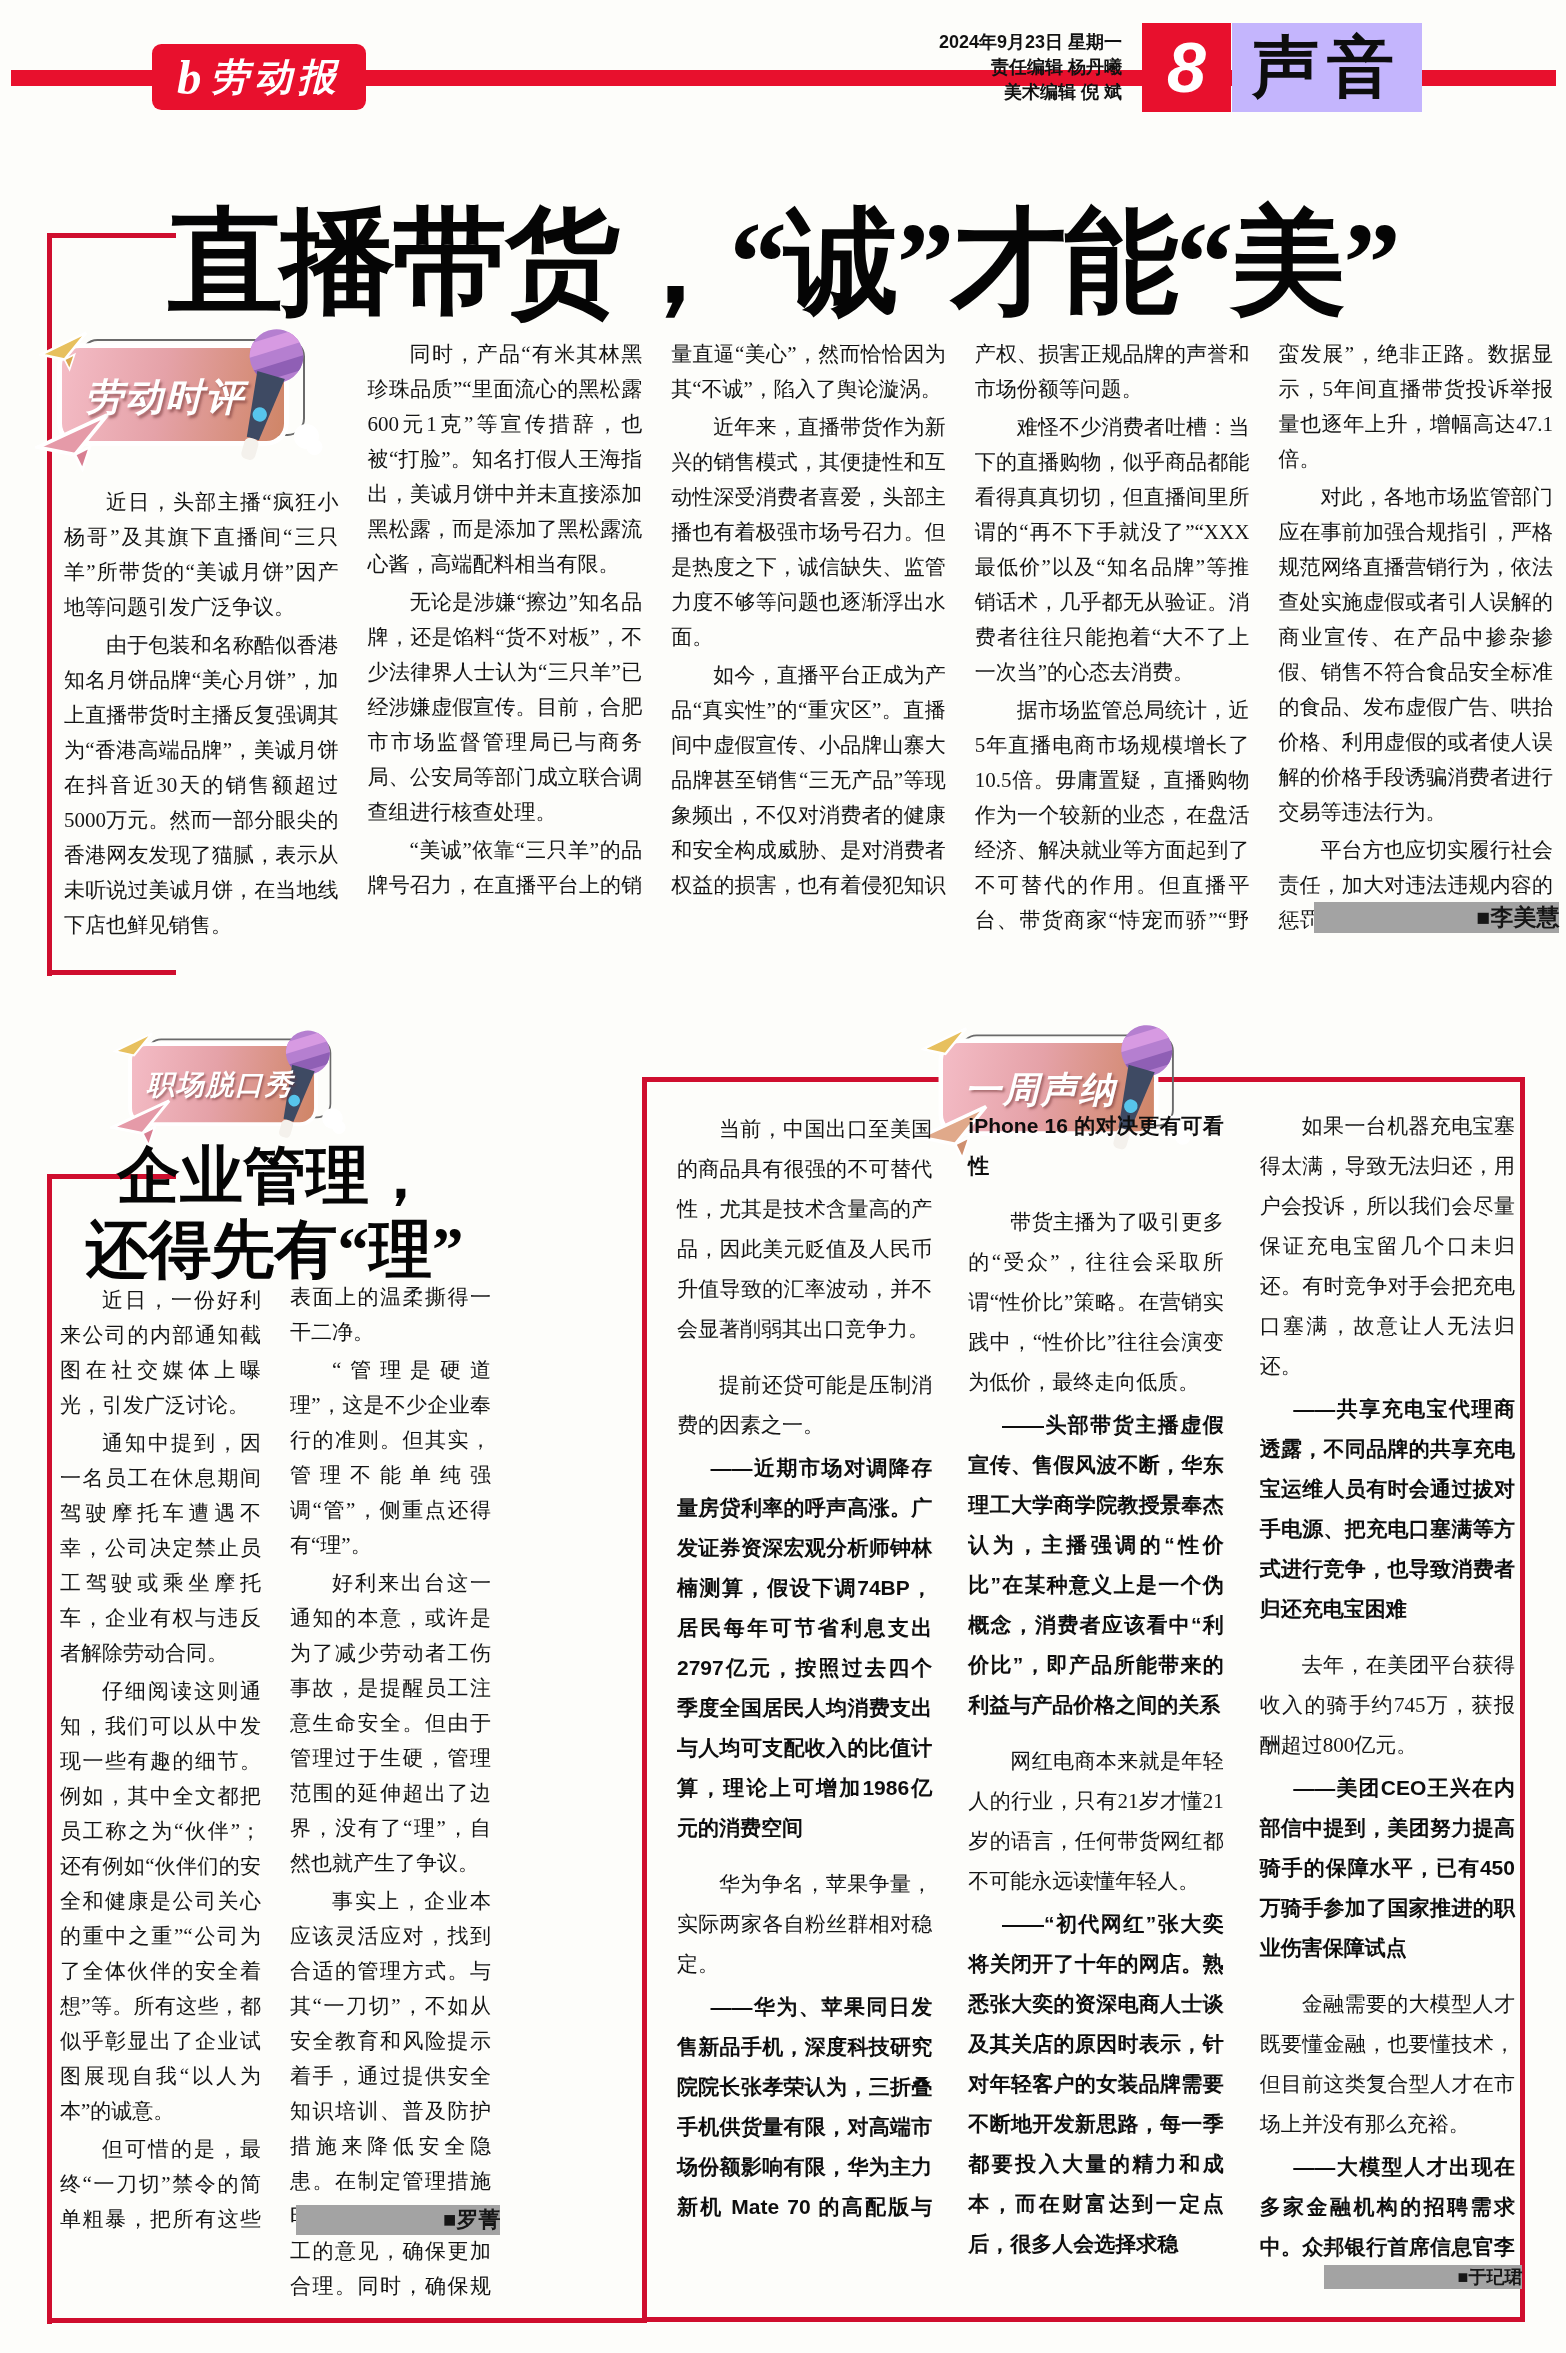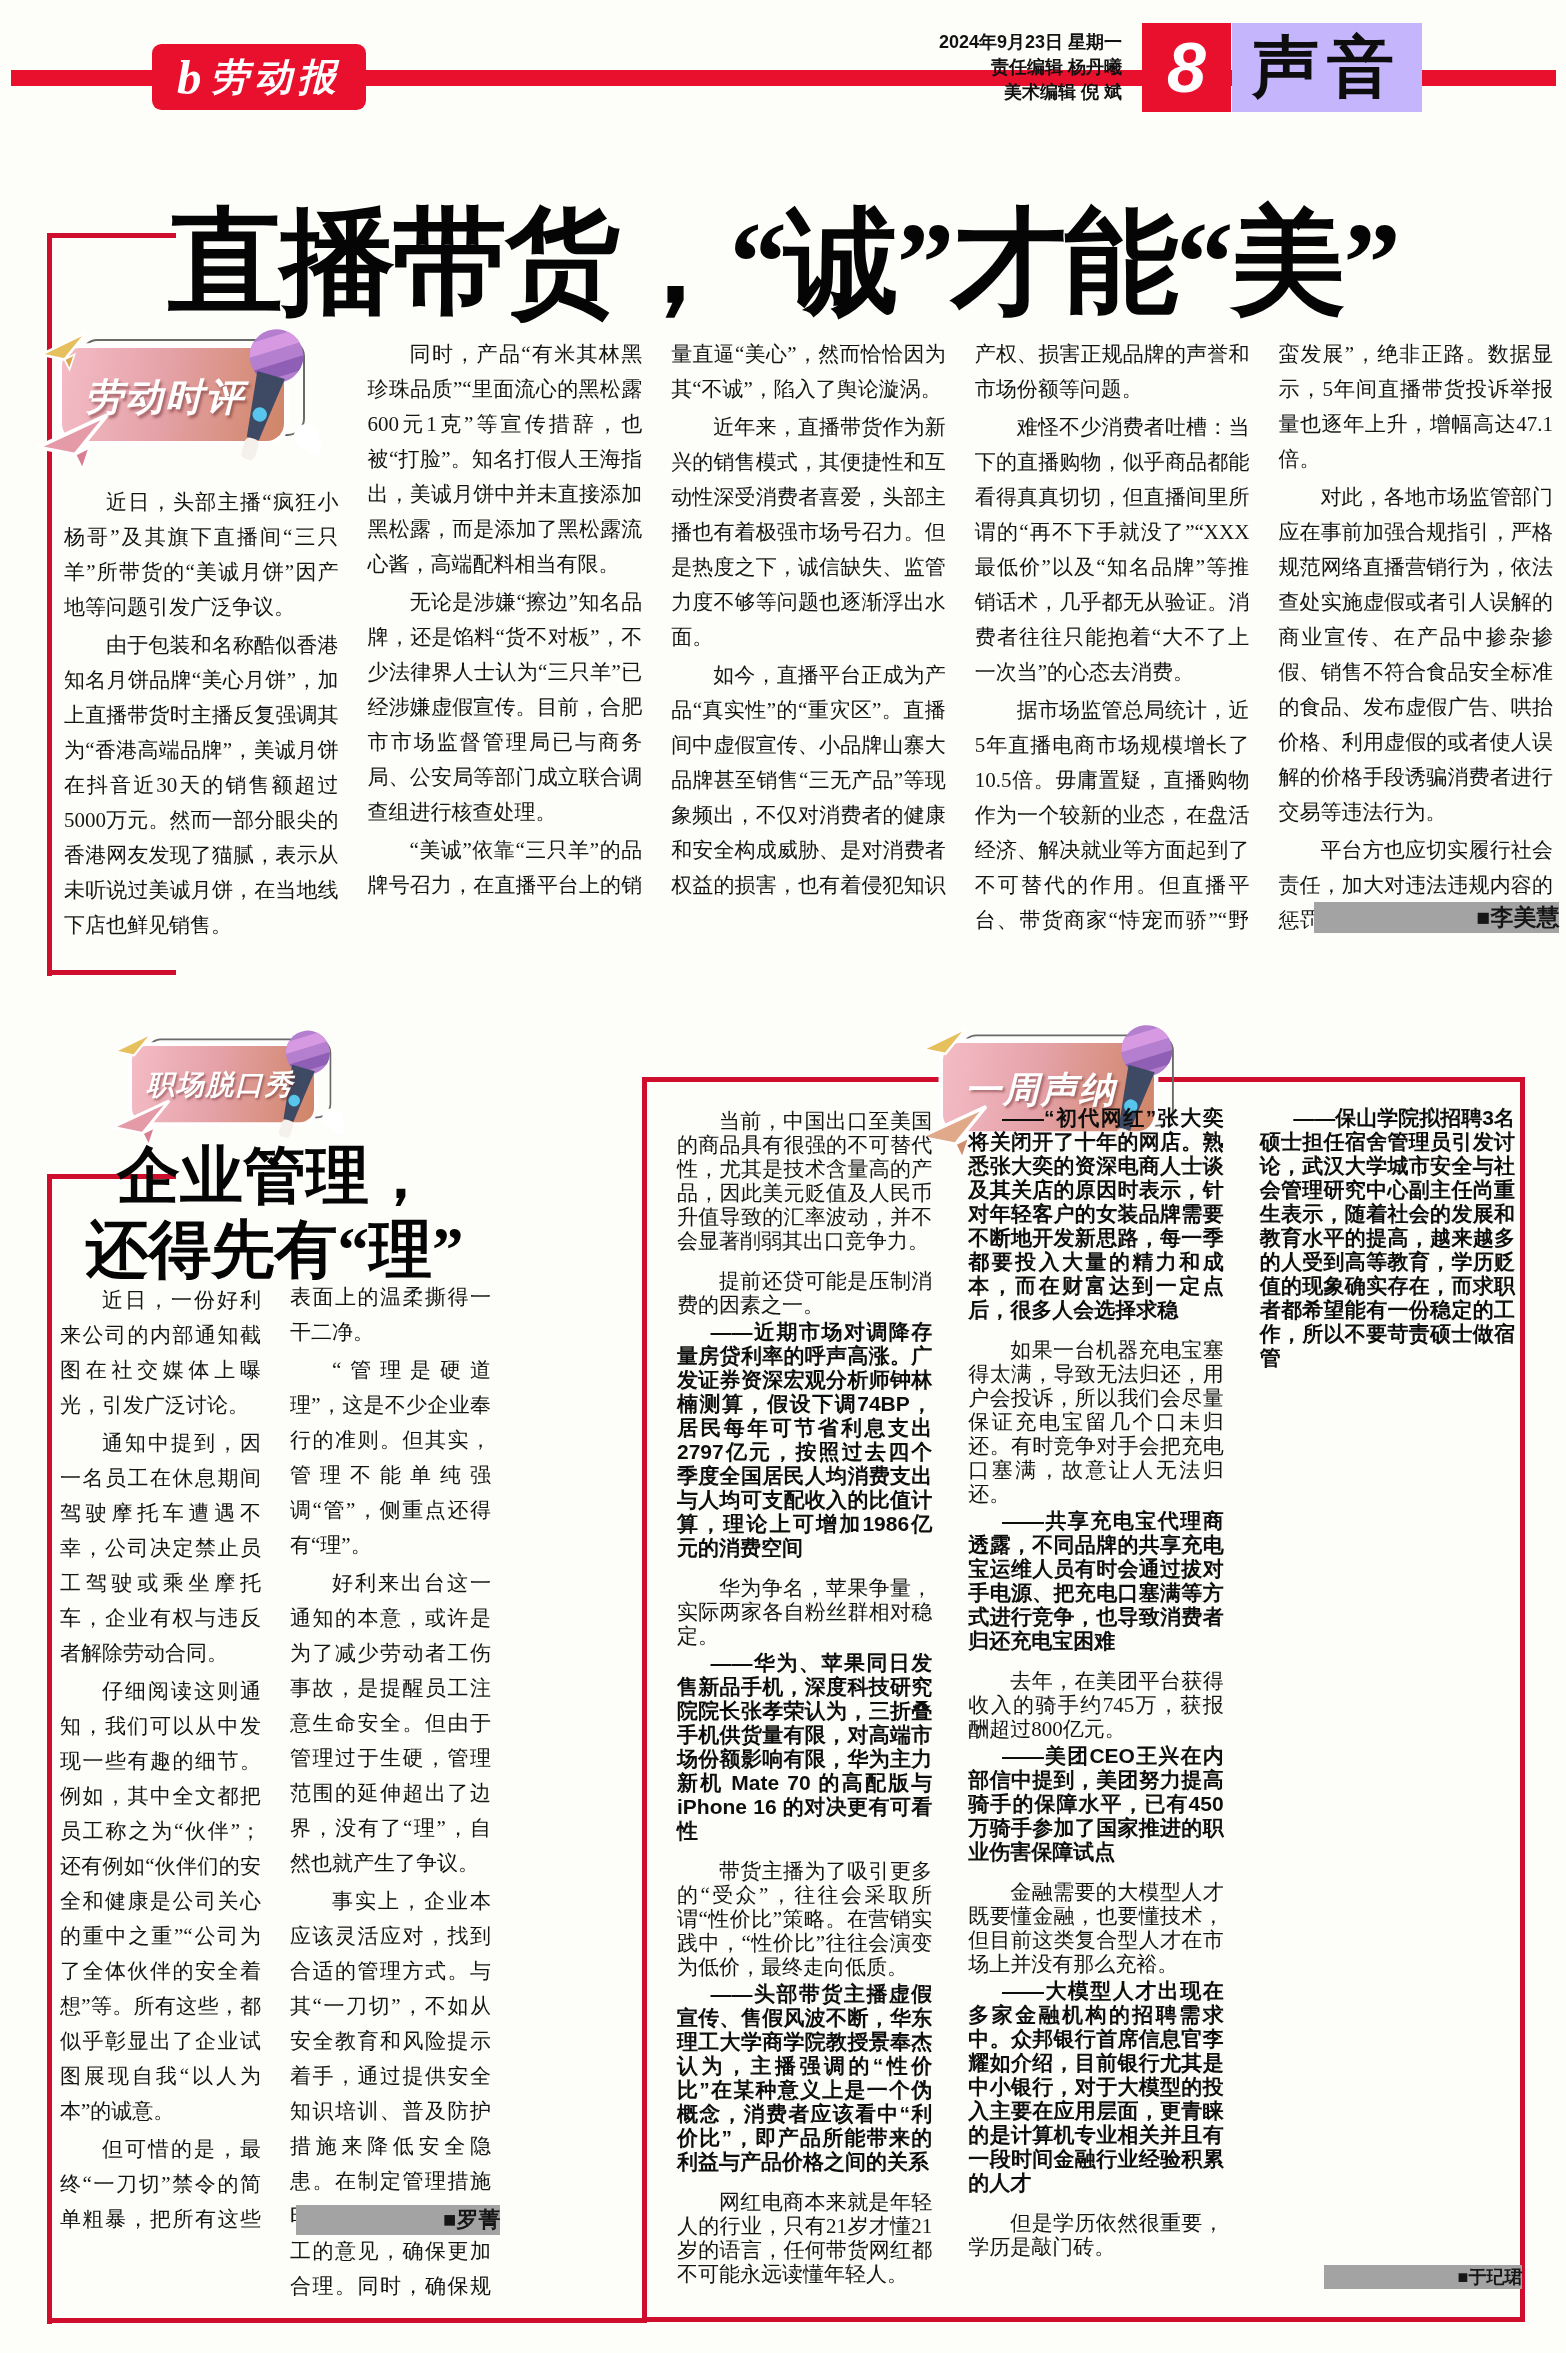--- a/index.html
+++ b/index.html
@@ -42,21 +42,21 @@
   .badge svg.plane2{position:absolute;left:-27px;bottom:-31px;width:75px;height:62px;}
   
   .cols{position:absolute;column-fill:auto;overflow:hidden;text-align:justify;color:#141414;}
   .cols p{margin:3px;text-indent:2em;}
   .lead-cols{left:61px;top:337px;width:1495px;height:615px;column-count:5;column-gap:23px;
              font-size:21px;line-height:35px;}
   .lead-cols .spacer{height:145px;}
   .ts-cols{left:57px;top:1280px;width:437px;height:1024px;column-count:2;column-gap:23px;
            font-size:21px;line-height:35px;}
   .sonar-cols{left:674px;top:1106px;width:844px;height:1199px;column-count:3;column-gap:30px;
-              font-size:21px;line-height:24px;}
+              font-size:21px;line-height:40px;}
   .sonar-cols p.q{font-family:"Liberation Serif","DejaVu Serif",serif;}
   .sonar-cols p.q:not(:first-child){margin-top:16px;}
   .sonar-cols p.a{font-family:"Liberation Sans","DejaVu Sans",sans-serif;font-weight:700;
                   text-indent:1.6em;color:#0e0e0e;}
   .byline{position:absolute;font-weight:700;font-size:23px;background:#a3a3a3;
           padding-left:9.4px;text-align:right;}
   
   .sonar-box{position:absolute;left:642px;top:1077px;width:883px;height:1245px;
              border:5.4px solid #cf0e2e;box-sizing:border-box;}
 </style>

